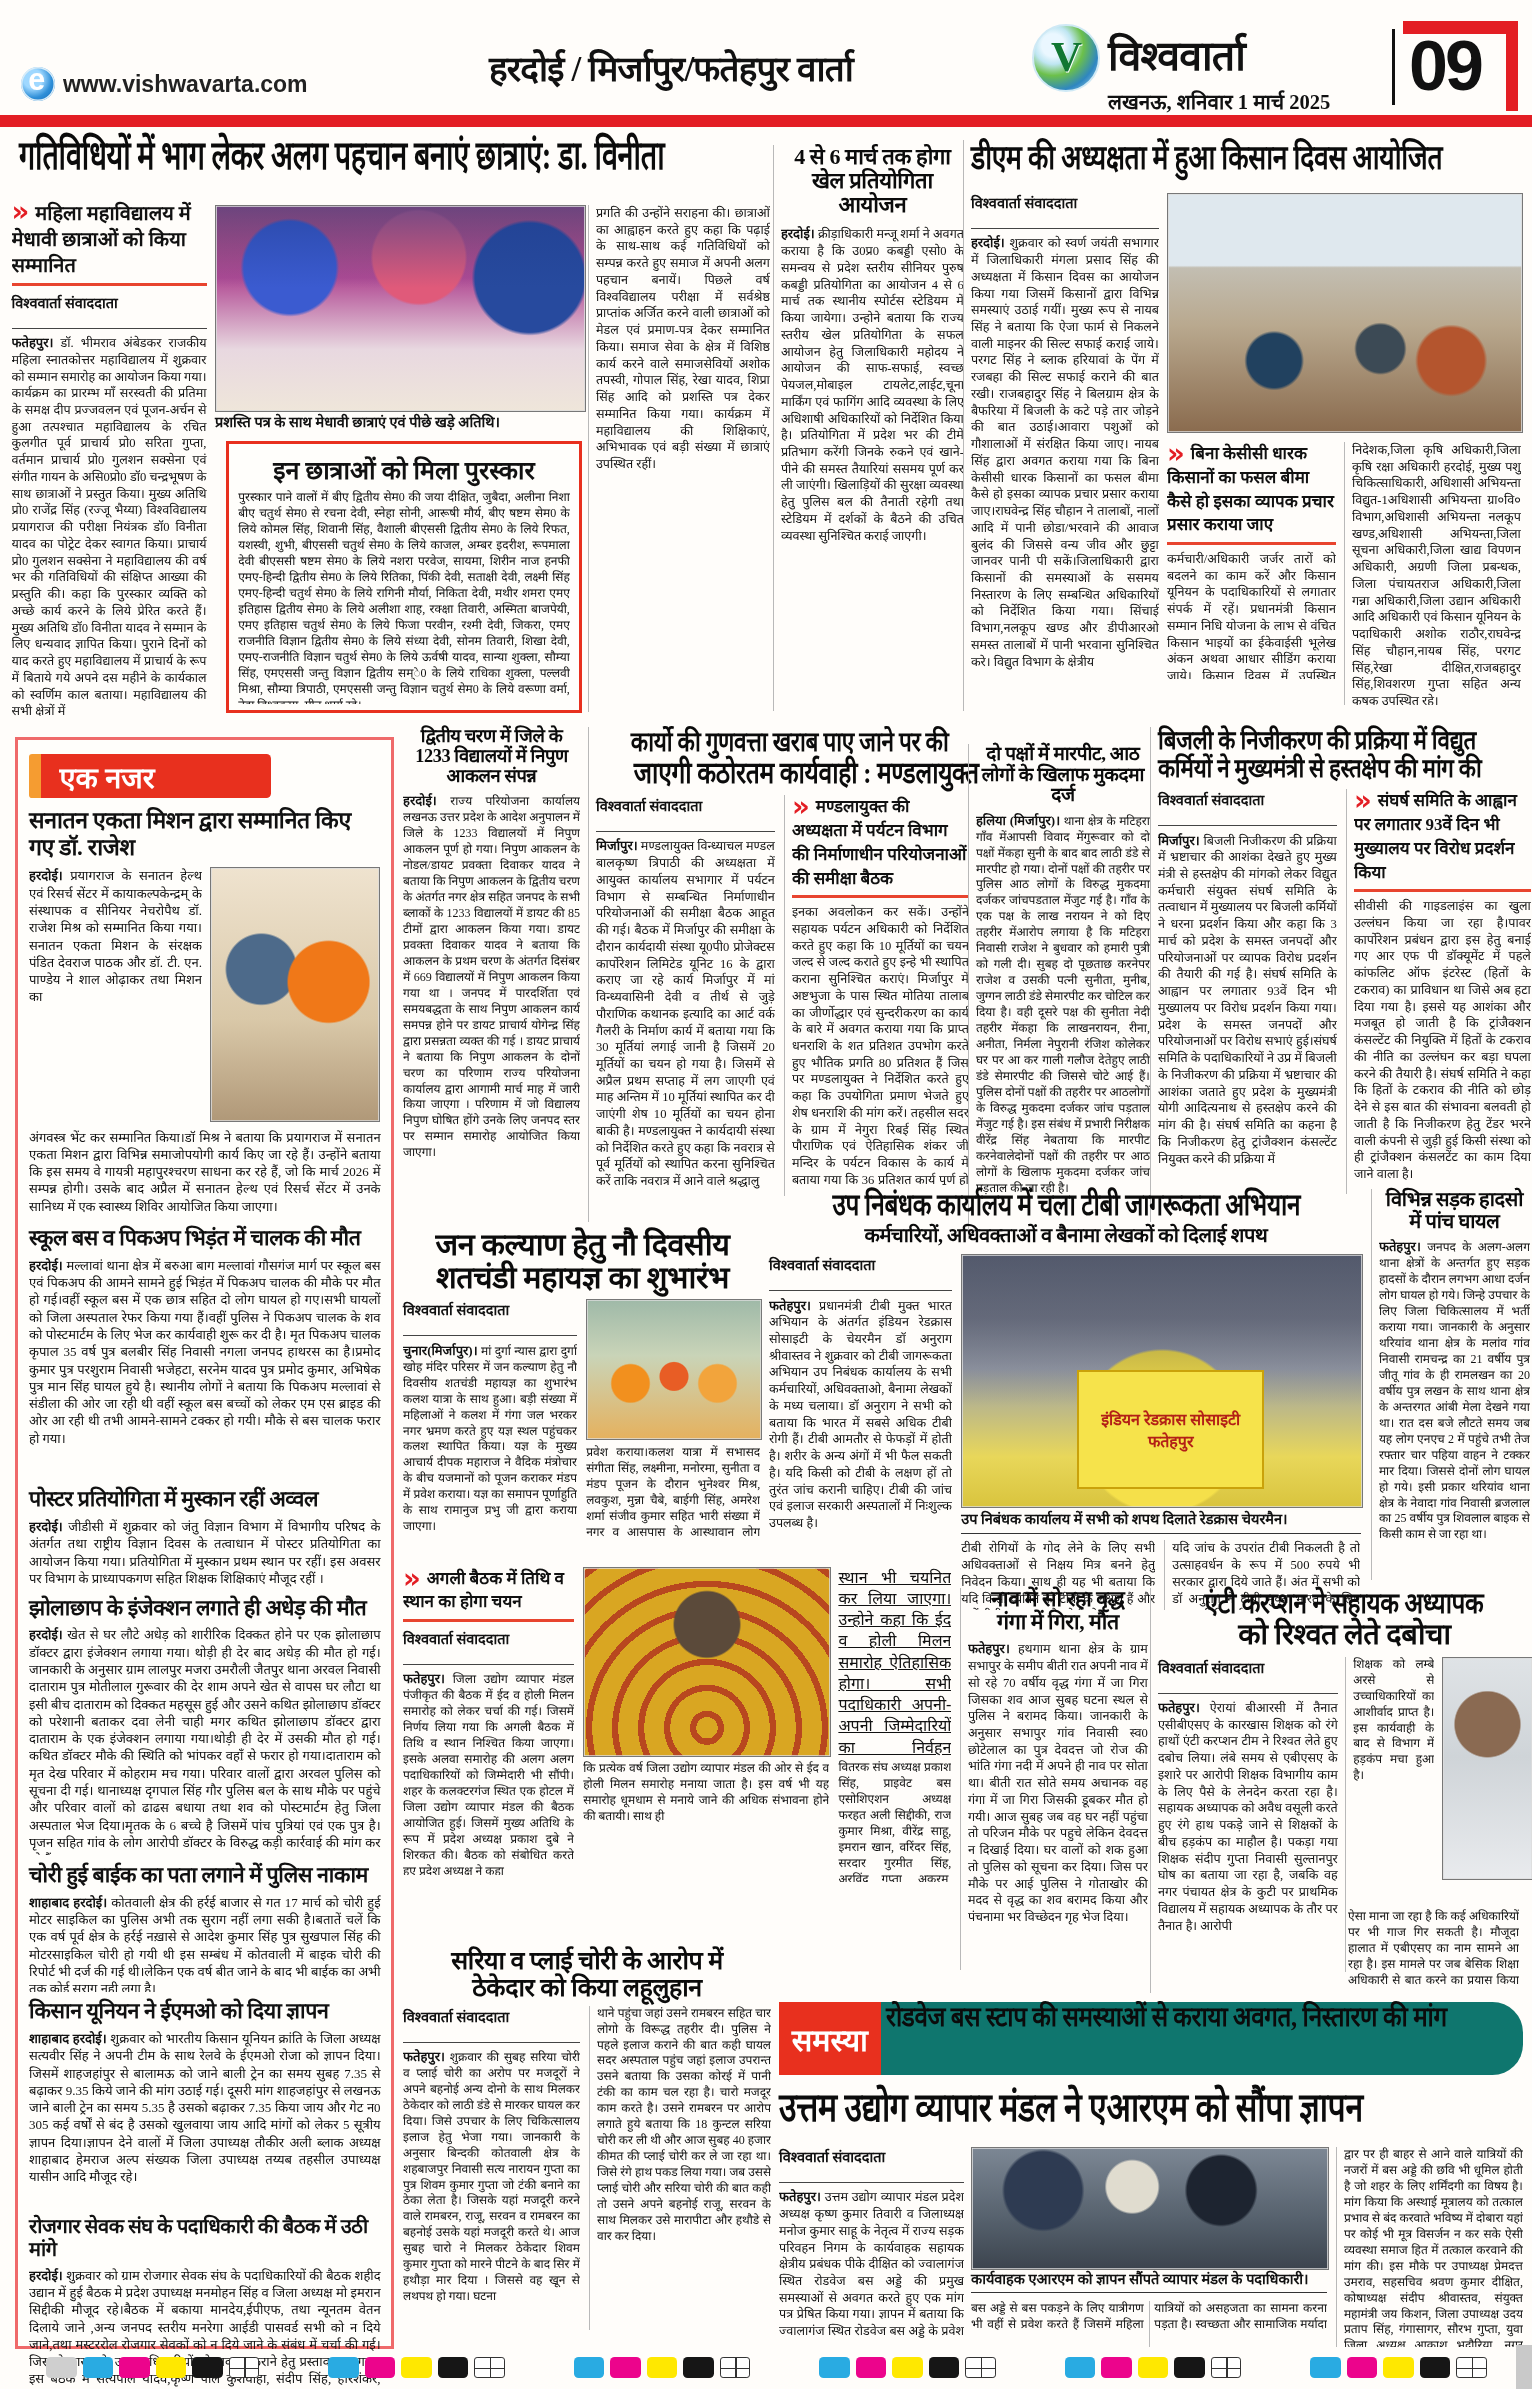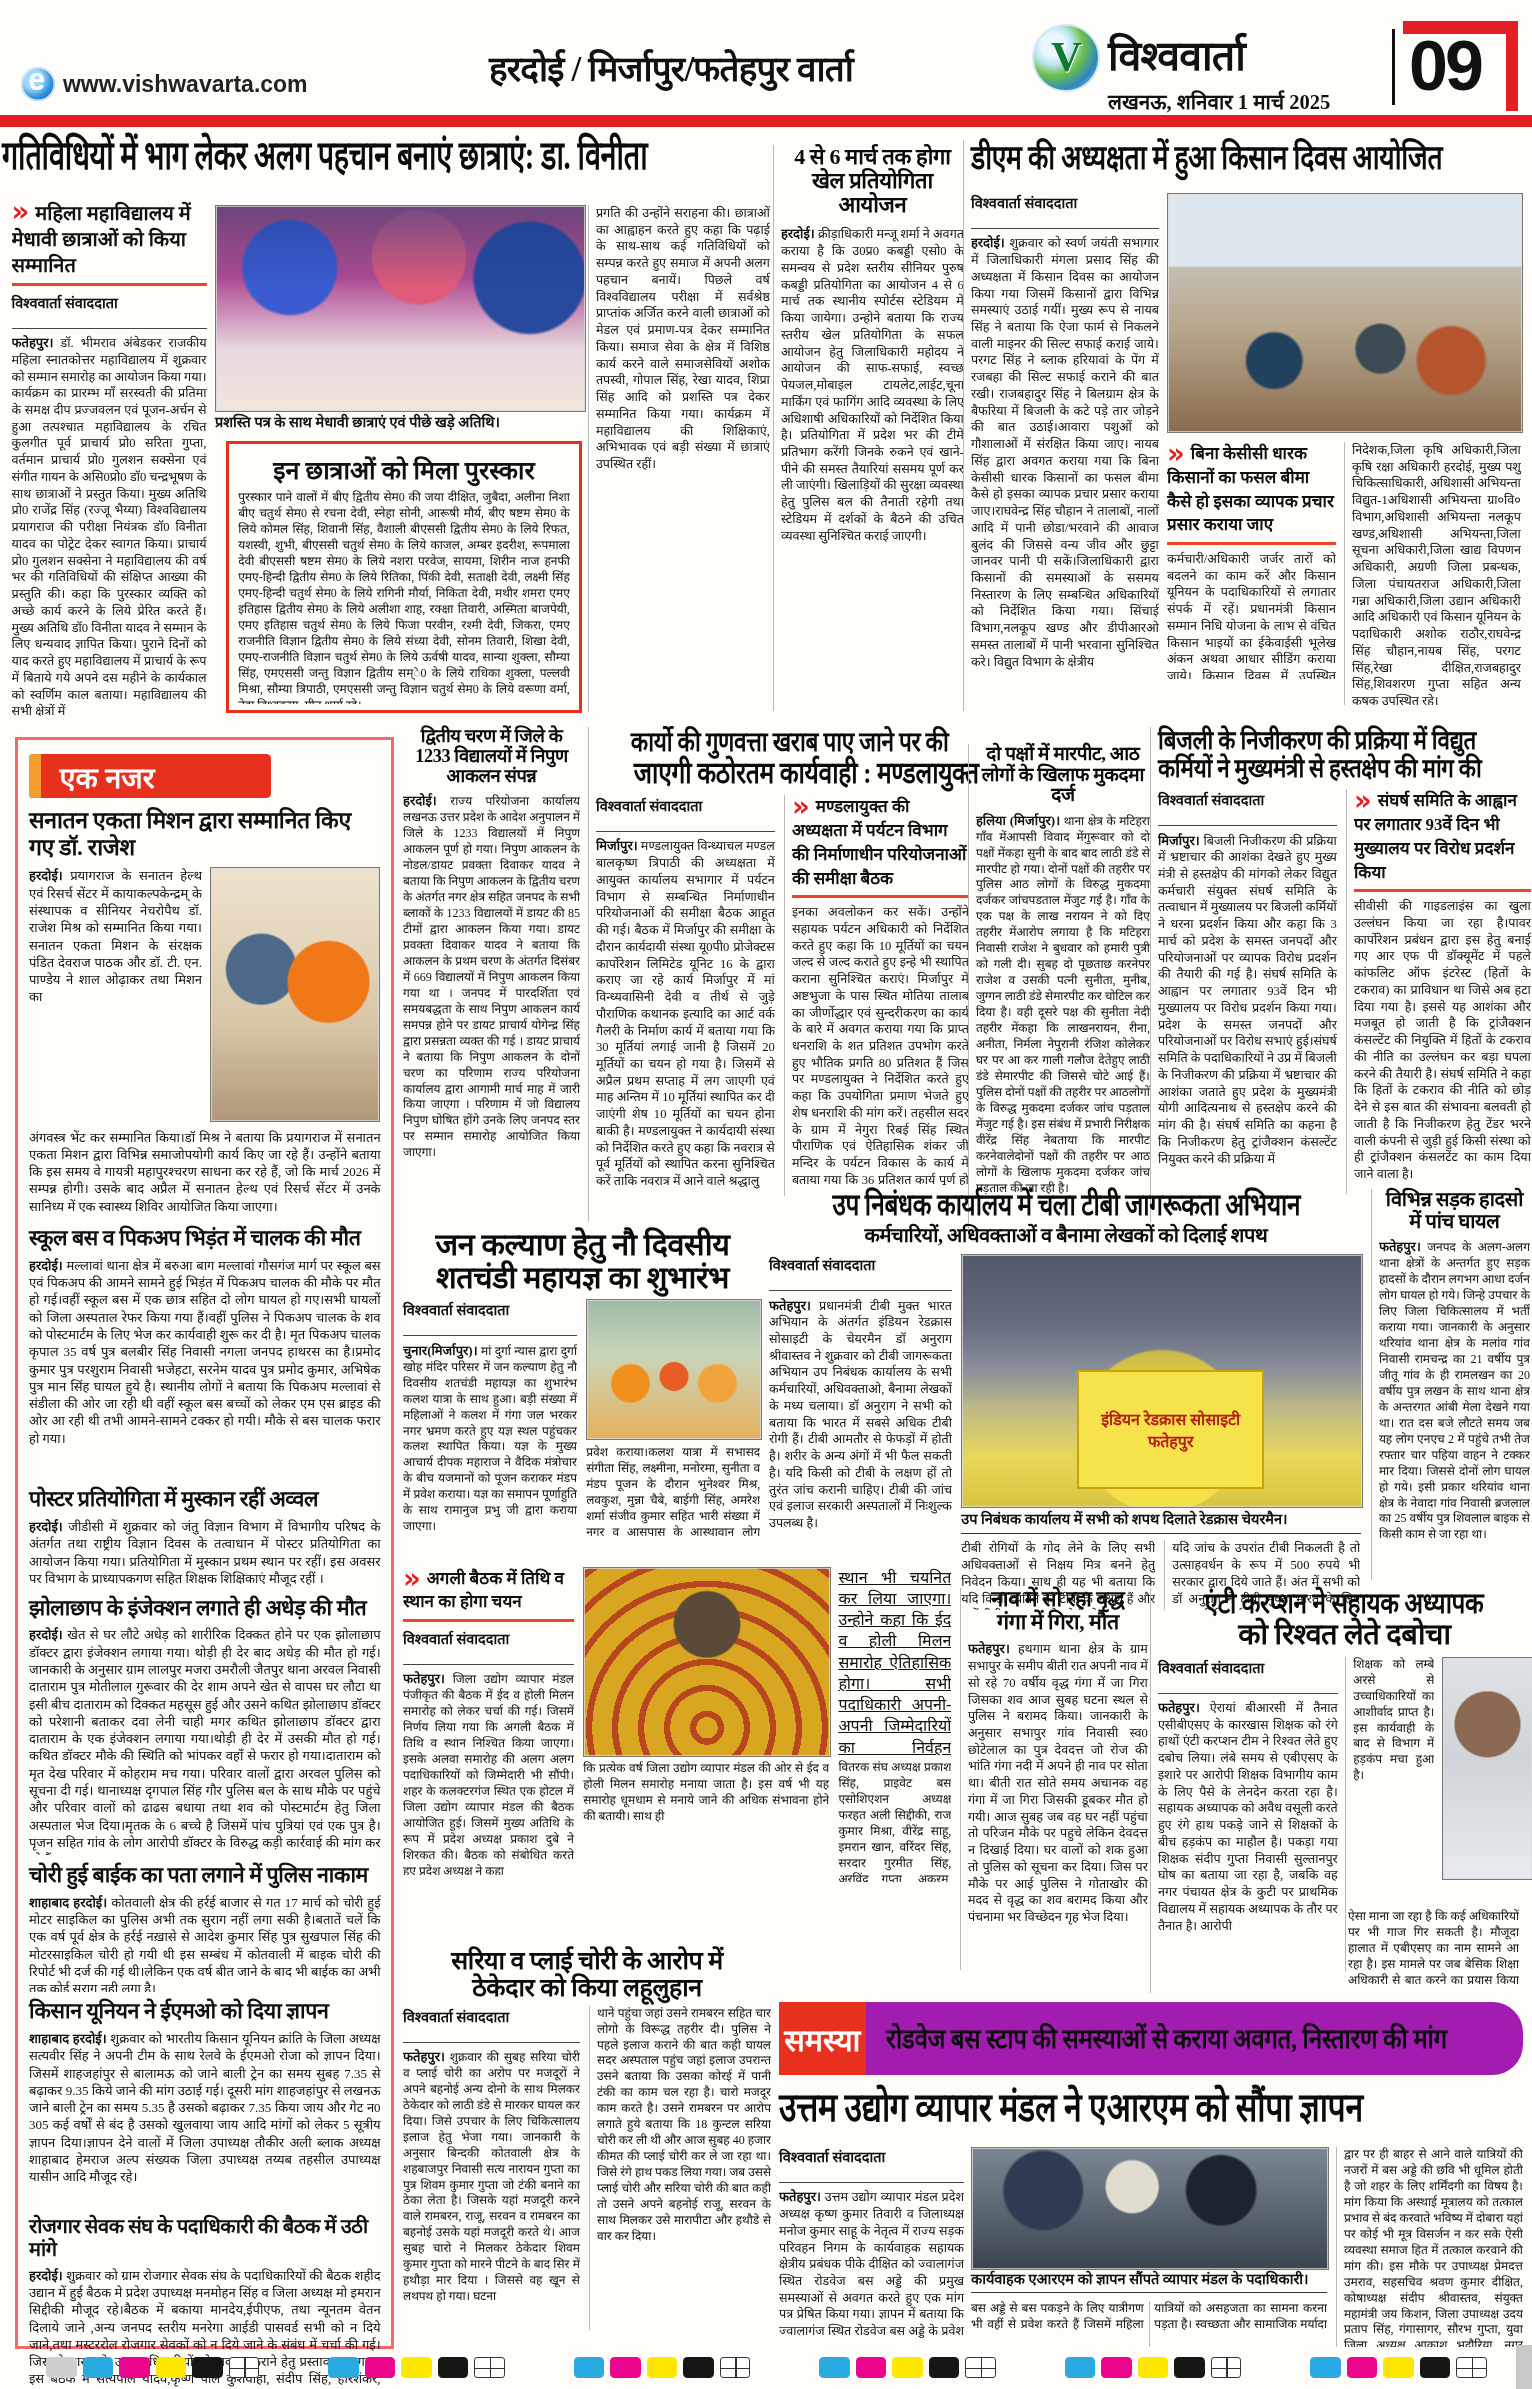--- a/index.html
+++ b/index.html
@@ -83,21 +83,21 @@
   .eknazar-tab{position:relative;width:237px;height:44px;background:#e8301e;border-radius:4.6px;margin:3.1px 0 10.7px 4.6px;}
   .eknazar-tab:before{content:"";position:absolute;left:-4.6px;top:0;width:12.2px;height:44px;background:#f59c31;border-radius:3.1px 0 0 3.1px;}
   .eknazar-tab span{position:absolute;left:26px;top:3.1px;color:#fff;font-size:29px;font-weight:900;}
   .sub-art{margin-bottom:7.6px;}
   .sub-hl{font-size:21.4px;font-weight:900;line-height:1.15;margin:6.1px 0 6.1px 0;letter-spacing:-0.4px;}
   .prizebox{border:3.1px solid #e8301e;background:#fffefb;padding:6.1px 9.2px;box-sizing:border-box;}
   .prize-title{font-size:25px;font-weight:900;text-align:center;margin:1.5px 0 4.6px 0;}
   
   .samasya-label{background:#e8301e;color:#fff;font-size:30.5px;font-weight:900;
      display:flex;align-items:center;justify-content:center;}
-  .samasya-banner{background:#a21caf;border-radius:0 30.5px 30.5px 0;display:flex;align-items:center;padding-left:20px;}
+  .samasya-banner{background:#0f766e;border-radius:0 30.5px 30.5px 0;display:flex;padding-left:5px;}
   .cmyk{display:flex;gap:6.1px;align-items:center;}
   .cmyk i{display:block;width:30.5px;height:21.4px;border-radius:4.6px;}
   .cmyk .c{background:#29abe2;} .cmyk .m{background:#ec048c;} .cmyk .y{background:#ffe800;} .cmyk .k{background:#161616;}
   .cmyk .reg{width:30.5px;height:21.4px;border:1.5px solid #333;border-radius:3.1px;box-sizing:border-box;position:relative;background:#fff;}
   .cmyk .reg:before{content:"";position:absolute;left:50%;top:0;bottom:0;width:1.5px;background:#333;}
   .cmyk .reg:after{content:"";position:absolute;top:50%;left:0;right:0;height:1.5px;background:#333;}
   .mini2col{column-count:2;column-gap:10.7px;column-rule:0.8px solid #bbb;}
 </style>
 </head>
 <body>
@@ -117,21 +117,21 @@
     <div class="edition">लखनऊ,  शनिवार 1 मार्च 2025</div>
   </div>
   <div class="abs pageno-wrap" style="left:1403px;top:21.4px;">
     <div class="pageno-topbar"></div>
     <div class="pageno-sidebar"></div>
     <div class="pageno-line"></div>
     <div class="pageno">09</div>
   </div>
   <div class="redbar"></div>
 
-  <div class="abs" style="left:2px;top:134px;width:757px;">
+  <div class="abs" style="left:19px;top:134px;width:757px;">
     <div class="hl" style="font-size:40px;">
       <span class="squeeze" style="transform:scaleX(.72);">गतिविधियों में भाग लेकर अलग पहचान बनाएं छात्राएं: डा. विनीता</span>
     </div>
   </div>
   <div class="abs" style="left:11.5px;top:200px;width:195px;height:513px;">
     <div style="overflow:hidden;">
       <span class="qmark">»</span>
       <span class="subhead">महिला महाविद्यालय में मेधावी छात्राओं को किया सम्मानित</span>
     </div>
     <div class="rule-red"></div>

